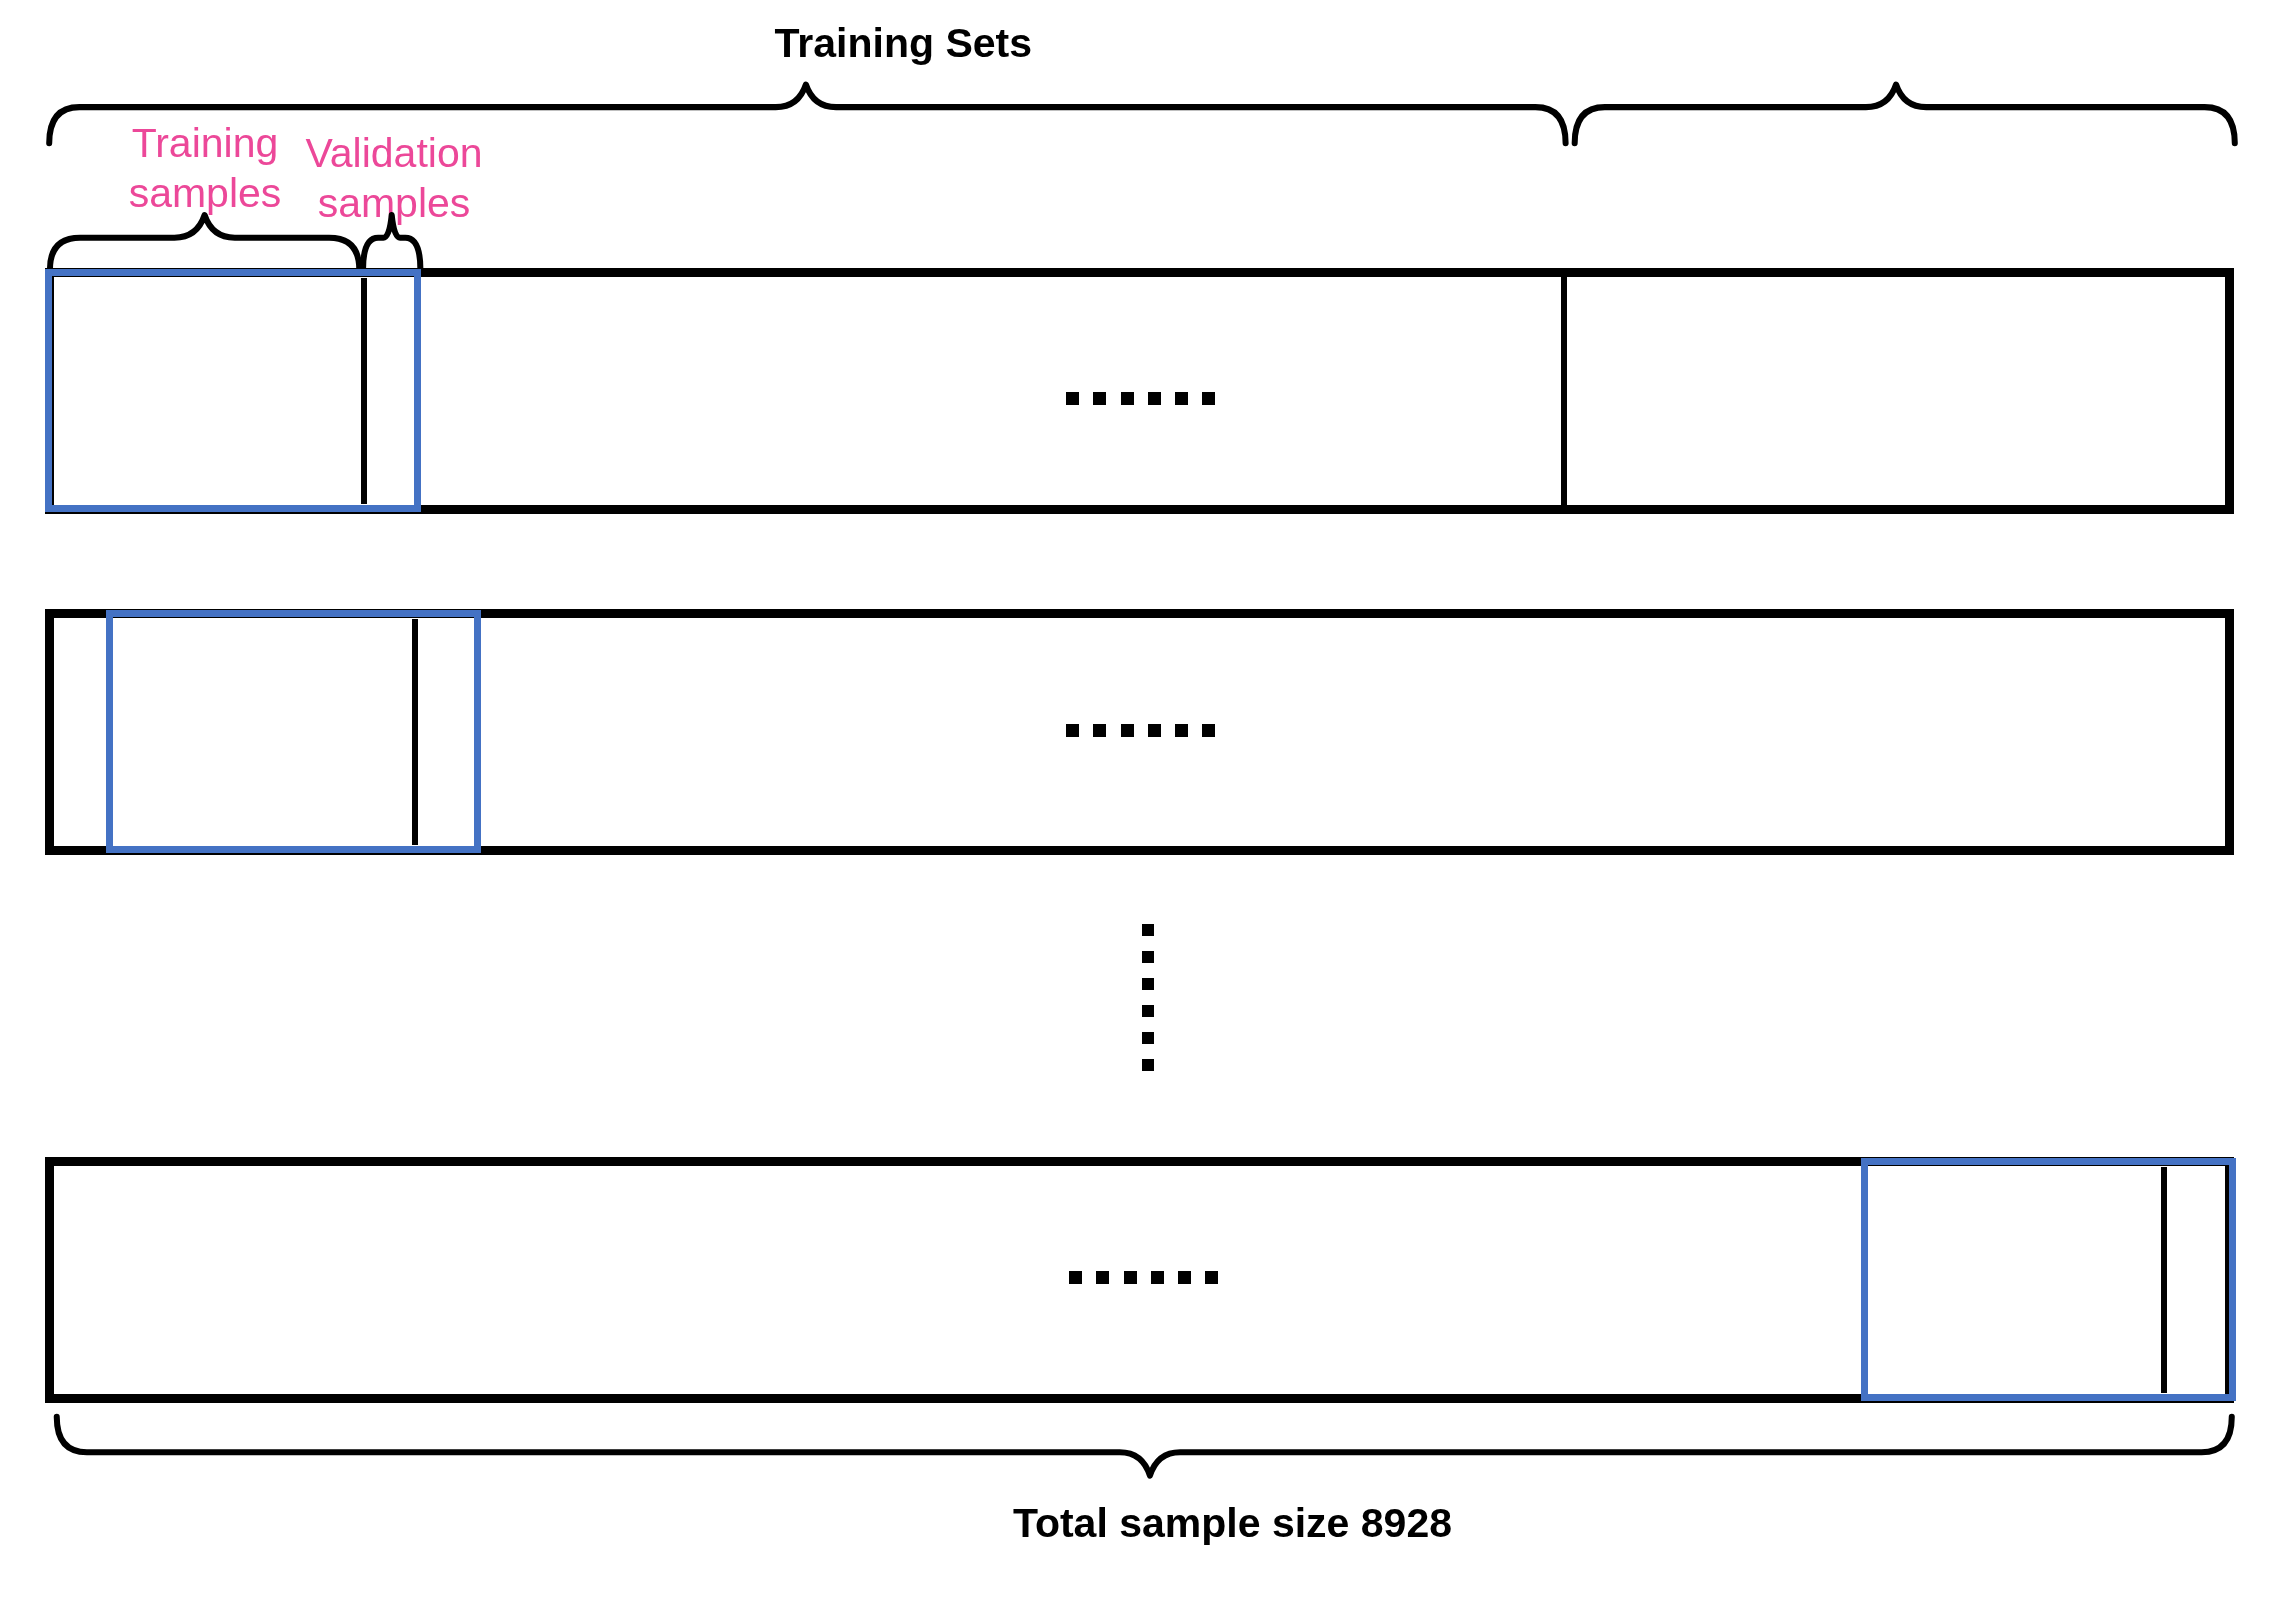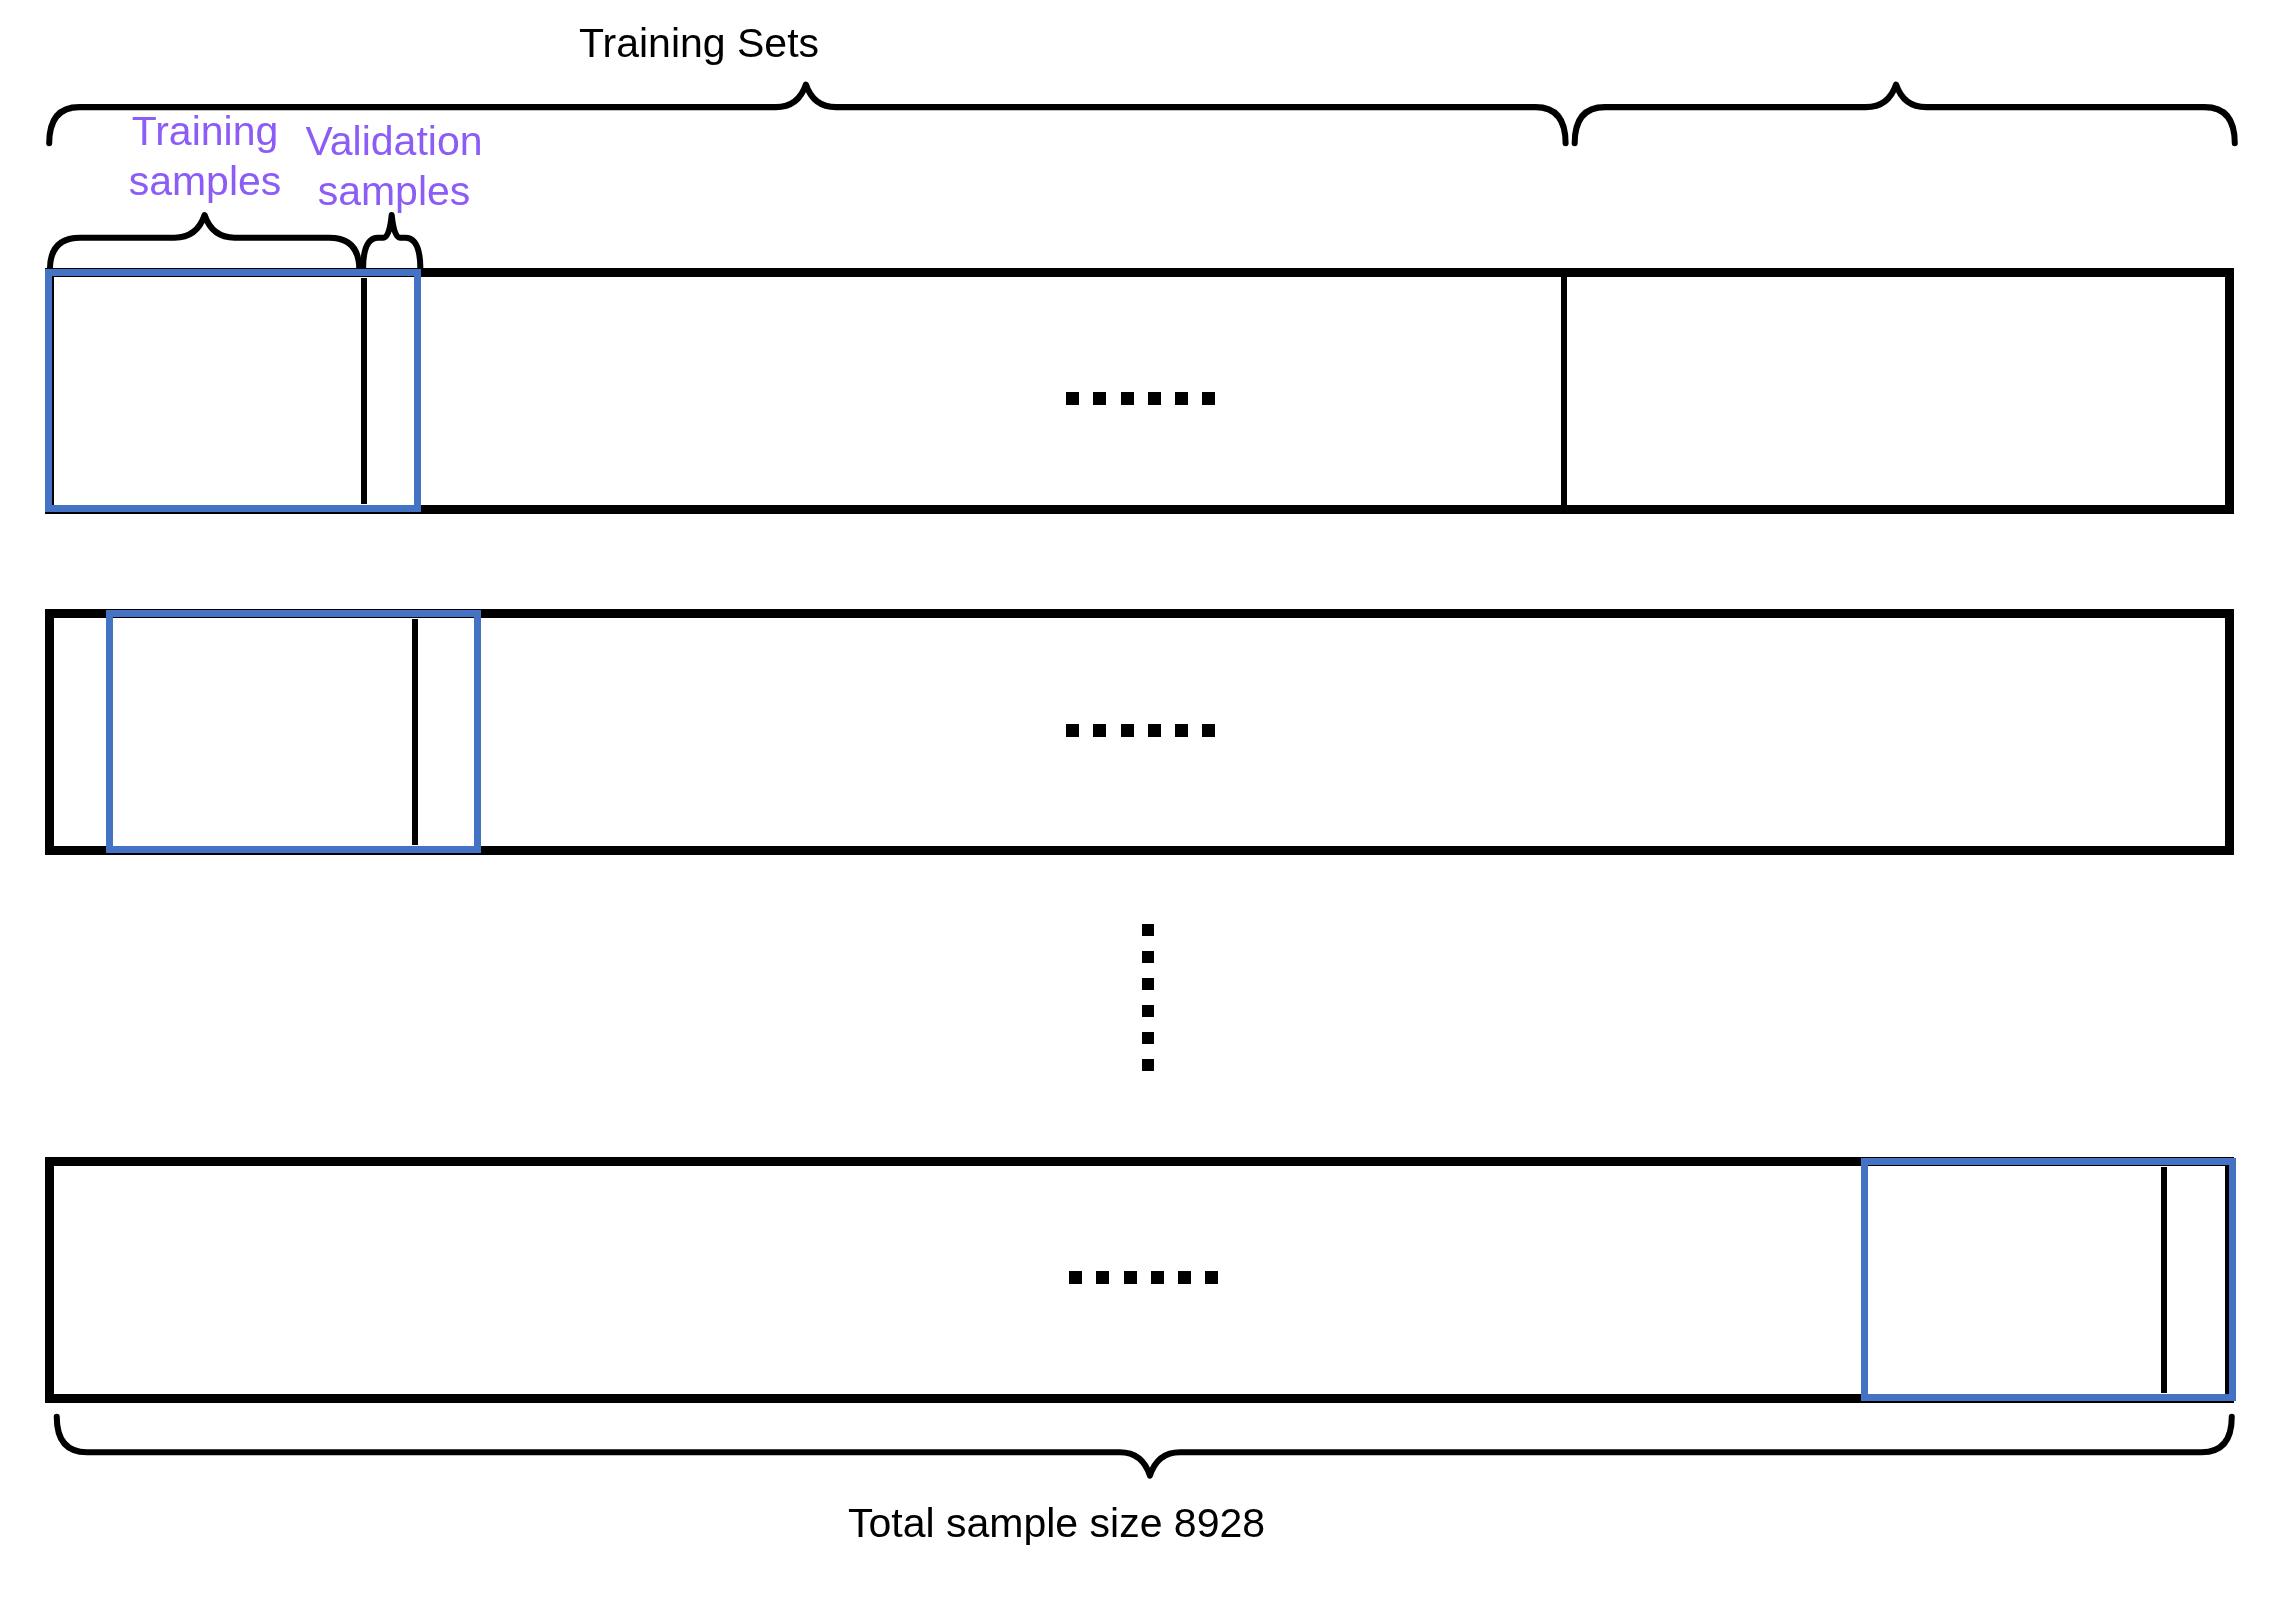--- a/index.html
+++ b/index.html
@@ -1,19 +1,19 @@
 <!DOCTYPE html>
 <html style="font-size:12px"><head>
 <meta charset="utf-8">
 <style>
   html,body{margin:0;padding:0;background:#ffffff;}
   body{font-family:"Liberation Sans", sans-serif; color:#000;}
   .canvas{position:relative;width:2284px;height:1616px;background:#fff;overflow:hidden;}
-  .lbl{position:absolute;text-align:left;font-size:41px;line-height:50px;color:#000;white-space:nowrap;}
-  .lbl2{position:absolute;text-align:center;font-size:41px;line-height:50px;color:#8b5cf6;}
+  .lbl{position:absolute;text-align:right;font-size:41px;line-height:50px;color:#000;white-space:nowrap;font-weight:bold;}
+  .lbl2{position:absolute;text-align:center;font-size:41px;line-height:50px;color:#ec4899;margin-top:12px;}
   .bar{position:absolute;left:45px;width:2189px;height:246px;border:9.8px solid #000;background:#fff;box-sizing:border-box;}
   .bluewin{position:absolute;border:7.5px solid #4472C4;background:transparent;box-sizing:border-box;}
   .vdiv{position:absolute;width:6px;background:#000;}
   .hdots{position:absolute;display:flex;gap:14.3px;}
   .hdots .dot{width:13px;height:13px;background:#000;}
   .vdots{position:absolute;display:flex;flex-direction:column;gap:15px;}
   .vdots .dot{width:12px;height:12px;background:#000;}
   svg.braces{position:absolute;left:0;top:0;width:2284px;height:1616px;pointer-events:none;}
   svg.braces path{fill:none;stroke:#000;stroke-width:8;stroke-linecap:round;stroke-linejoin:round;}
 </style>

